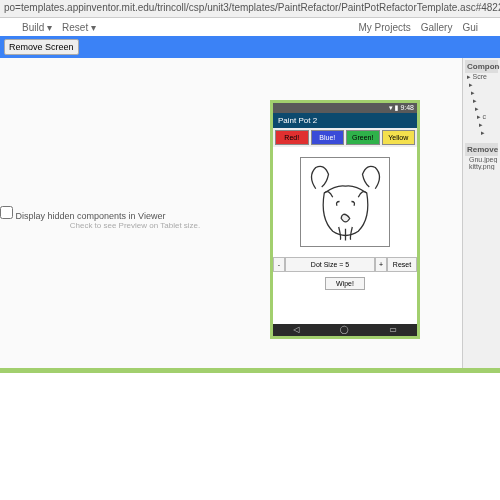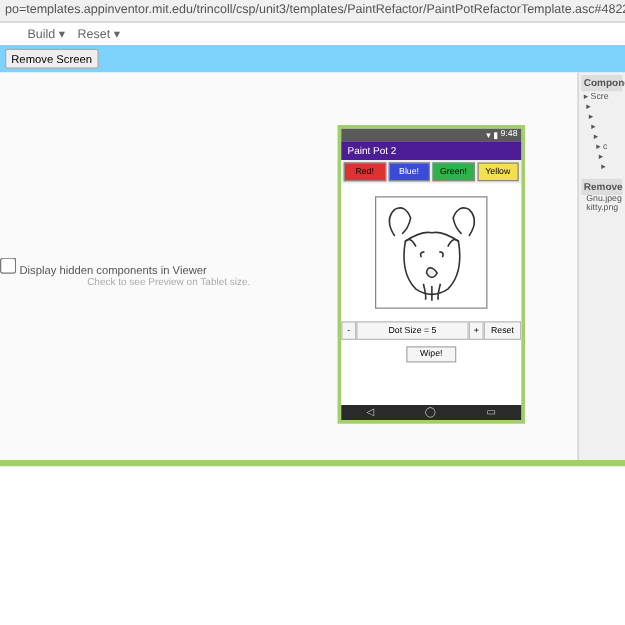--- a/index.html
+++ b/index.html
@@ -1,29 +1,29 @@
 <!DOCTYPE html>
 <html><head>
 <meta charset="utf-8">
 <style>
   * { box-sizing: border-box; margin: 0; padding: 0; }
   body { font-family: Arial, sans-serif; font-size: 11px; background: #fff; width: 500px; height: 500px; overflow: hidden; }
   .urlbar { background: #f0f0f0; height: 18px; padding: 2px 4px; font-size: 10px; color: #555; border-bottom: 1px solid #ccc; white-space: nowrap; overflow: hidden; }
   .topnav { height: 18px; display: flex; align-items: center; padding: 0 22px; font-size: 10px; color: #666; }
   .topnav .left { display: flex; gap: 10px; }
   .topnav .right { margin-left: auto; display: flex; gap: 10px; }
-  .greenbar { background: #7dd3fc; height: 22px; display: flex; align-items: center; padding: 0 4px; }
+  .greenbar { background: #3b82f6; height: 22px; display: flex; align-items: center; padding: 0 4px; }
   .greenbar button { font-size: 9px; padding: 2px 4px; background: #eee; border: 1px solid #aaa; border-radius: 2px; cursor: pointer; }
   .workspace { display: flex; height: 310px; }
   .viewer-area { flex: 1; background: #fafafa; display: flex; flex-direction: row; align-items: center; padding-top: 10px; }
   .viewer-opts { font-size: 9px; color: #555; text-align: left; width: 270px; }
   .viewer-opts .sub { color: #aaa; font-size: 8px; text-align: center; }
   .phone { width: 150px; border: 3px solid #a2cf6e; background: #fff; margin-top: 2px; }
   .statusbar { background: #5a5a5a; color: #fff; height: 10px; font-size: 7px; display: flex; justify-content: flex-end; align-items: center; padding: 0 3px; gap: 2px; }
-  .appbar { background: #4c1d95; color: #fff; font-size: 8px; padding: 3px 5px; }
+  .appbar { background: #0c4a6e; color: #fff; font-size: 8px; padding: 3px 5px; }
   .colorrow { display: flex; background: #eee; padding: 2px; gap: 2px; justify-content: space-around; }
   .colorbtn { flex: 1; font-size: 7px; padding: 3px 0; text-align: center; border: 1px solid #888; cursor: pointer; }
   .canvas { height: 110px; display: flex; align-items: center; justify-content: center; background: #fff; }
   .canvas .frame { border: 1px solid #888; width: 90px; height: 90px; display: flex; align-items: center; justify-content: center; }
   .controlrow { display: flex; background: #eee; font-size: 7px; }
   .controlrow .cell { flex: 1; text-align: center; padding: 3px 0; border: 1px solid #bbb; background: #f5f5f5; }
   .controlrow .minus { flex: 0 0 12px; }
   .controlrow .plus { flex: 0 0 12px; }
   .controlrow .reset { flex: 0 0 30px; }
   .wipe { text-align: center; padding: 4px; }
@@ -38,20 +38,25 @@
 </style>
 </head>
 <body>
 
 <div class="urlbar"><span>po=templates.appinventor.mit.edu/trincoll/csp/unit3/templates/PaintRefactor/PaintPotRefactorTemplate.asc#4822581921...</span></div>
 
 <div class="topnav">
   <div class="left">
     <span>Build ▾</span>
     <span>Reset ▾</span>
+  </div>
+  <div class="right">
+    <span>My Projects</span>
+    <span>Gallery</span>
+    <span>Gui</span>
   </div>
 </div>
 
 <div class="greenbar">
   <button>Remove Screen</button>
 </div>
 
 <div class="workspace">
   <div class="viewer-area">
     <div class="viewer-opts">

